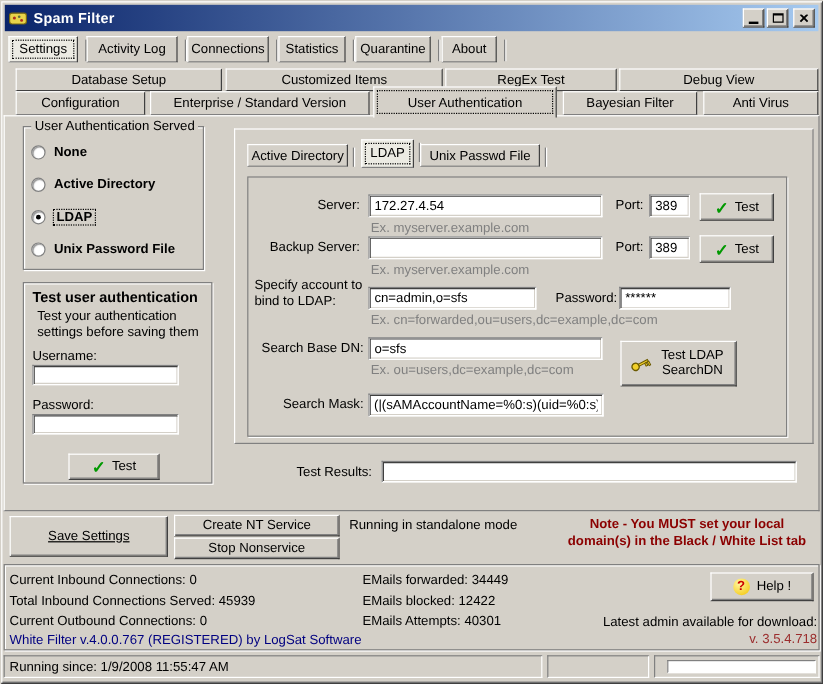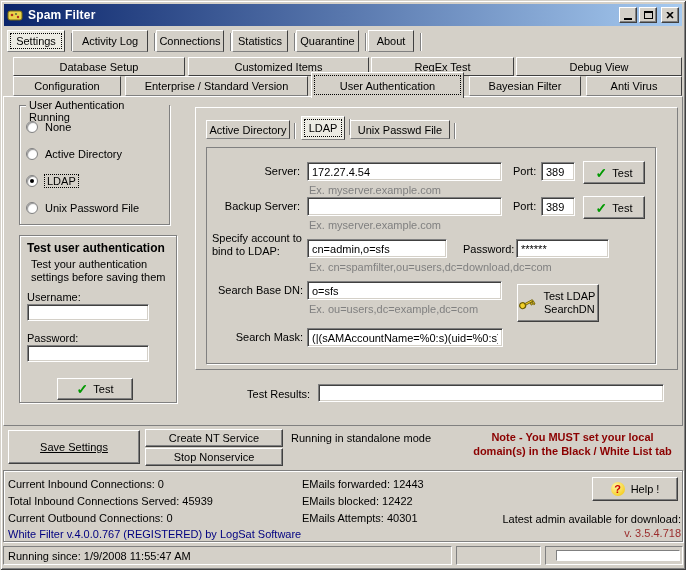--- a/index.html
+++ b/index.html
@@ -42,21 +42,21 @@
   .focus-dots{outline:1px dotted #000;outline-offset:-4px;}
   .ltab::after{content:'';position:absolute;right:-6px;top:2px;height:16px;border-left:1px solid #808080;box-shadow:1px 0 0 #fff;}
   
   .raised{background:#d4d0c8;border:1px solid;border-color:#fff #808080 #808080 #fff;}
   .sunkenbar{border:1px solid;border-color:#808080 #fff #fff #808080;display:flex;align-items:center;padding:0 4px;}
   .hint{color:var(--hint-gray);}
   .check{color:var(--check-green);font-weight:bold;font-size:14px;margin-right:5px;line-height:10px;}
   .radio{width:12px;height:12px;border-radius:50%;background:#fff;border:1px solid #808080;
     box-shadow:inset 1px 1px 1px rgba(64,64,64,.55);position:relative;}
   .radio.sel::after{content:'';position:absolute;left:3px;top:3px;width:4px;height:4px;border-radius:50%;background:#000;}
-  .radiorow{display:flex;align-items:center;gap:7px;}
+  .radiorow{display:flex;align-items:center;gap:7px;font-weight:bold;}
   .help-ic{width:14px;height:14px;border-radius:50%;background:radial-gradient(circle at 35% 30%,#fff6a0,#f2c200);
     color:#cc0000;font-weight:bold;font-size:11px;display:flex;align-items:center;justify-content:center;margin-right:6px;}
   .note{color:var(--note-red);font-weight:bold;text-align:center;line-height:14px;}
   .statline{line-height:17px;white-space:nowrap;}
 </style>
 </head>
 <body>
 
 <div class="window">
 
@@ -95,21 +95,21 @@
 
   <div class="abs tab" style="left:13px;top:76px;width:108px;height:20px;">Configuration</div>
   <div class="abs tab" style="left:125px;top:76px;width:183px;height:20px;">Enterprise / Standard Version</div>
   <div class="abs tab active focus-dots" style="left:311px;top:72px;width:153px;height:26px;border-bottom:none;background:#d4d0c8;">User Authentication</div>
   <div class="abs tab" style="left:469px;top:76px;width:112px;height:20px;">Bayesian Filter</div>
   <div class="abs tab" style="left:586px;top:76px;width:96px;height:20px;">Anti Virus</div>
 
   <div class="abs raised" style="left:3px;top:96px;width:680px;height:330px;"></div>
 
   <div class="abs gb" style="left:19px;top:105px;width:151px;height:120px;">
-    <span class="legend">User Authentication Running</span>
+    <span class="legend">User Authentication Served</span>
   </div>
   <div class="abs radiorow" style="left:26px;top:121px;">
     <span class="radio"></span>
     <span>None</span>
   </div>
   <div class="abs radiorow" style="left:26px;top:148px;">
     <span class="radio"></span>
     <span>Active Directory</span>
   </div>
   <div class="abs radiorow" style="left:26px;top:175px;">
@@ -157,26 +157,26 @@
   <div class="abs btn" style="left:583px;top:196px;width:62px;height:23px;">
     <span class="check">✓</span>
     <span>Test</span>
   </div>
   <div class="abs hint" style="left:309px;top:219px;">Ex. myserver.example.com</div>
 
   <div class="abs" style="left:212px;top:232px;width:95px;line-height:13px;">Specify account to bind to LDAP:</div>
   <input class="abs tb" style="left: 307px; top: 239px; width: 140px; height: 19px;" value="cn=admin,o=sfs">
   <div class="abs" style="left:463px;top:243px;">Password:</div>
   <input class="abs tb" style="left: 516px; top: 239px; width: 93px; height: 19px;" value="******">
-  <div class="abs hint" style="left:309px;top:261px;">Ex. cn=spamfilter,ou=users,dc=download,dc=com</div>
+  <div class="abs hint" style="left:309px;top:261px;">Ex. cn=forwarded,ou=users,dc=example,dc=com</div>
 
   <div class="abs" style="left:203px;top:284px;width:100px;text-align:right;">Search Base DN:</div>
   <input class="abs tb" style="left: 307px; top: 281px; width: 195px; height: 19px;" value="o=sfs">
   <div class="abs hint" style="left:309px;top:303px;">Ex. ou=users,dc=example,dc=com</div>
-  <div class="abs btn" style="left:517px;top:284px;width:82px;height:38px;gap:5px;">
+  <div class="abs btn" style="left:517px;top:284px;width:97px;height:38px;gap:5px;">
     <svg width="18" height="15" viewBox="0 0 18 15">
       <g transform="rotate(-28 6 9)">
         <circle cx="4.5" cy="9" r="3" fill="#f2d02a" stroke="#6b5a00" stroke-width="1.2"></circle>
         <rect x="7.5" y="8.2" width="8.5" height="1.8" fill="#f2d02a" stroke="#6b5a00" stroke-width="0.8"></rect>
         <rect x="12.5" y="10" width="1.6" height="2.6" fill="#f2d02a" stroke="#6b5a00" stroke-width="0.8"></rect>
         <rect x="15" y="10" width="1.4" height="3.4" fill="#f2d02a" stroke="#6b5a00" stroke-width="0.8"></rect>
       </g>
     </svg>
     <span style="width:58px;text-align:center;line-height:13px;">Test LDAP SearchDN</span>
   </div>
@@ -201,21 +201,21 @@
   <div class="abs statline" style="left:8px;top:493px;">
     <span>Total Inbound Connections Served:</span>
     <span>45939</span>
   </div>
   <div class="abs statline" style="left:8px;top:510px;">
     <span>Current Outbound Connections:</span>
     <span>0</span>
   </div>
   <div class="abs statline" style="left:302px;top:476px;">
     <span>EMails forwarded:</span>
-    <span>12443</span>
+    <span>34449</span>
   </div>
   <div class="abs statline" style="left:302px;top:493px;">
     <span>EMails blocked:</span>
     <span>12422</span>
   </div>
   <div class="abs statline" style="left:302px;top:510px;">
     <span>EMails Attempts:</span>
     <span>40301</span>
   </div>
   <div class="abs btn" style="left:592px;top:477px;width:86px;height:24px;">

